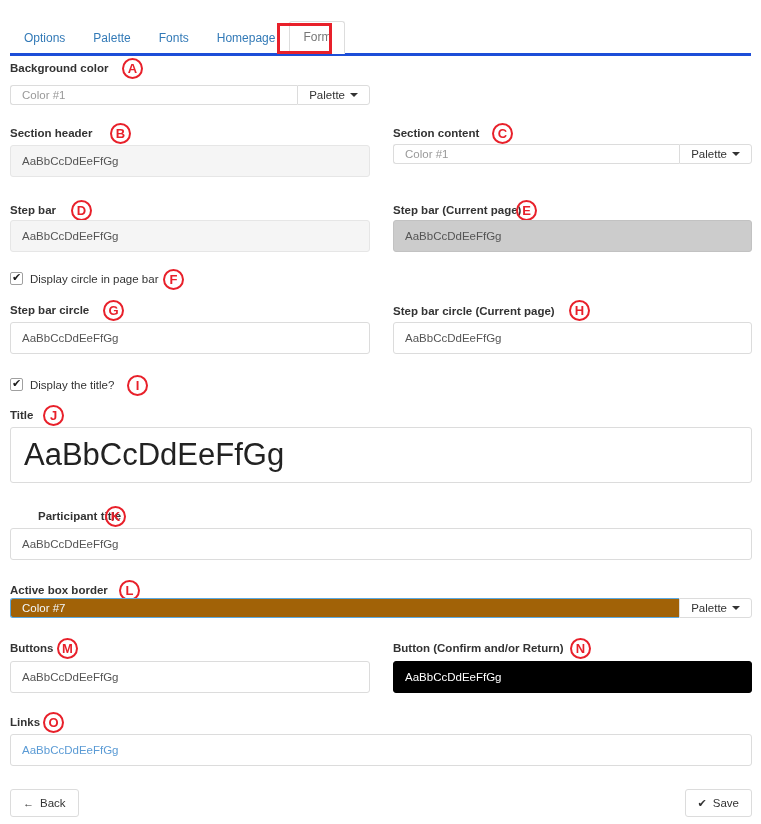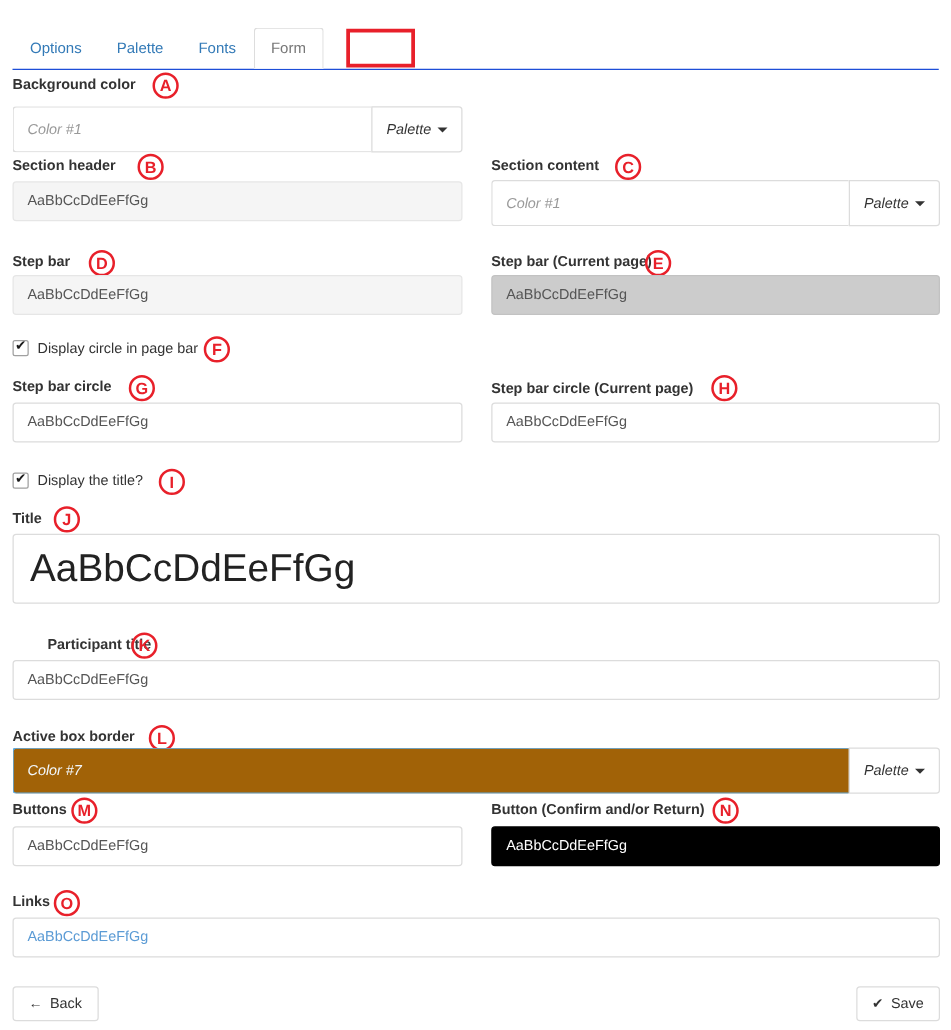--- a/index.html
+++ b/index.html
@@ -9,22 +9,22 @@
     background: #ffffff;
     font-family: "Liberation Sans", sans-serif;
     color: #333333;
     overflow: hidden;
   }
   .page { position: relative; width: 761px; height: 824px; }
 
   
   .tabbar {
     position: absolute; left: 10px; top: 22px; width: 741px; height: 34px;
-    border-bottom: 1px solid #1d4ed8;
-    display: flex; align-items: flex-start;
+    border-bottom: 3px solid #1d4ed8;
+    display: flex; align-items: flex-end;
   }
   .tab {
     font-size: 12px; line-height: 1;
     padding: 9px 13px 10px 13px;
     color: #337ab7; cursor: pointer;
     border: 1px solid transparent;
     border-bottom: none; background: transparent;
     margin-bottom: -1px;
     white-space: nowrap;
   }
@@ -53,21 +53,21 @@
     padding-left: 11px;
     overflow: hidden;
     white-space: nowrap;
   }
   .fld.gray-light { background: #f5f5f5; border-color: #e6e6e6; }
   .fld.gray-dark  { background: #cccccc; border-color: #c2c2c2; }
   .fld.black      { background: #000000; border-color: #000000; color: #ffffff; }
   .fld.linkish    { color: #5b9bd5; }
 
   
-  .group { position: absolute; display: flex; height: 37px; font-style: italic; }
+  .group { position: absolute; display: flex; height: 20px; }
   .group .gin {
     flex: 1 1 auto;
     border: 1px solid #dcdcdc; border-right: none;
     border-radius: 3px 0 0 3px;
     background: #ffffff;
     font-size: 11.5px; color: #999999;
     display: flex; align-items: center; padding-left: 11px;
     overflow: hidden; white-space: nowrap;
   }
   .group .gin.blue { background: #a16207; border-color: #5ba9e0; color: #f2f8fd; }
@@ -146,20 +146,21 @@
 </style>
 </head>
 <body>
 
 <div class="page">
 
   <div class="tabbar">
     <div class="tab">Options</div>
     <div class="tab">Palette</div>
     <div class="tab">Fonts</div>
+    <div class="tab">Homepage</div>
     <div class="tab active">Form</div>
   </div>
   <div class="markbox" style="left:277px; top:23px; width:55px; height:31px;"></div>
 
   <div class="lbl" style="left:10px; top:63px;">Background color</div>
   <div class="mark" style="left:122px; top:58px;">A</div>
   <div class="group" style="left:10px; top:85px; width:360px;">
     <div class="gin">Color #1</div>
     <div class="gbtn">
       <span>Palette</span>

